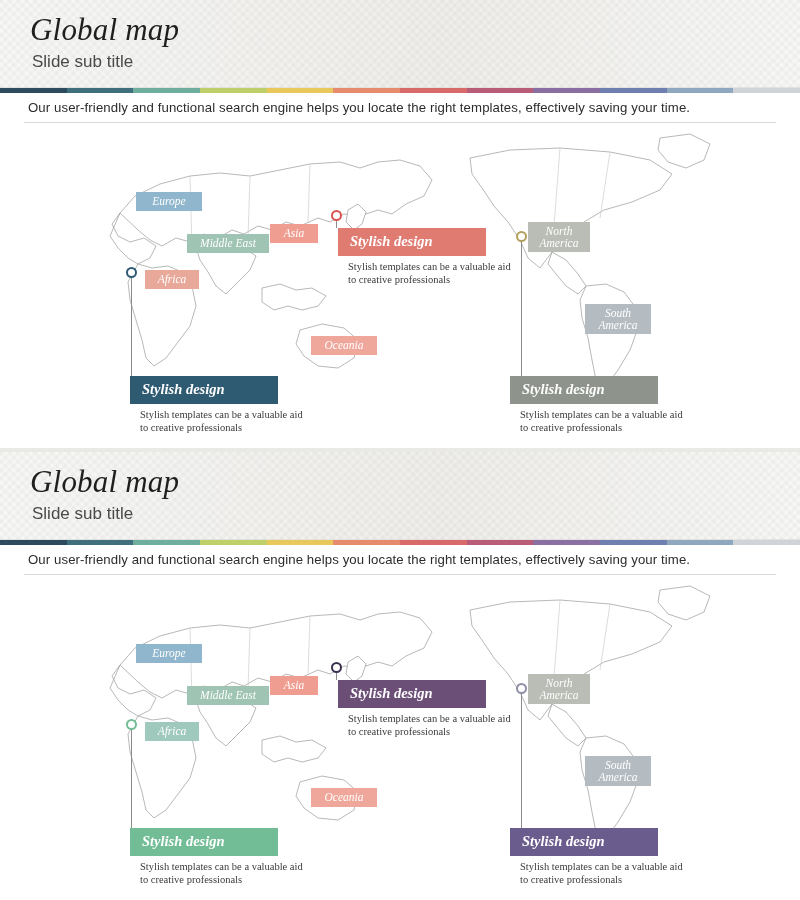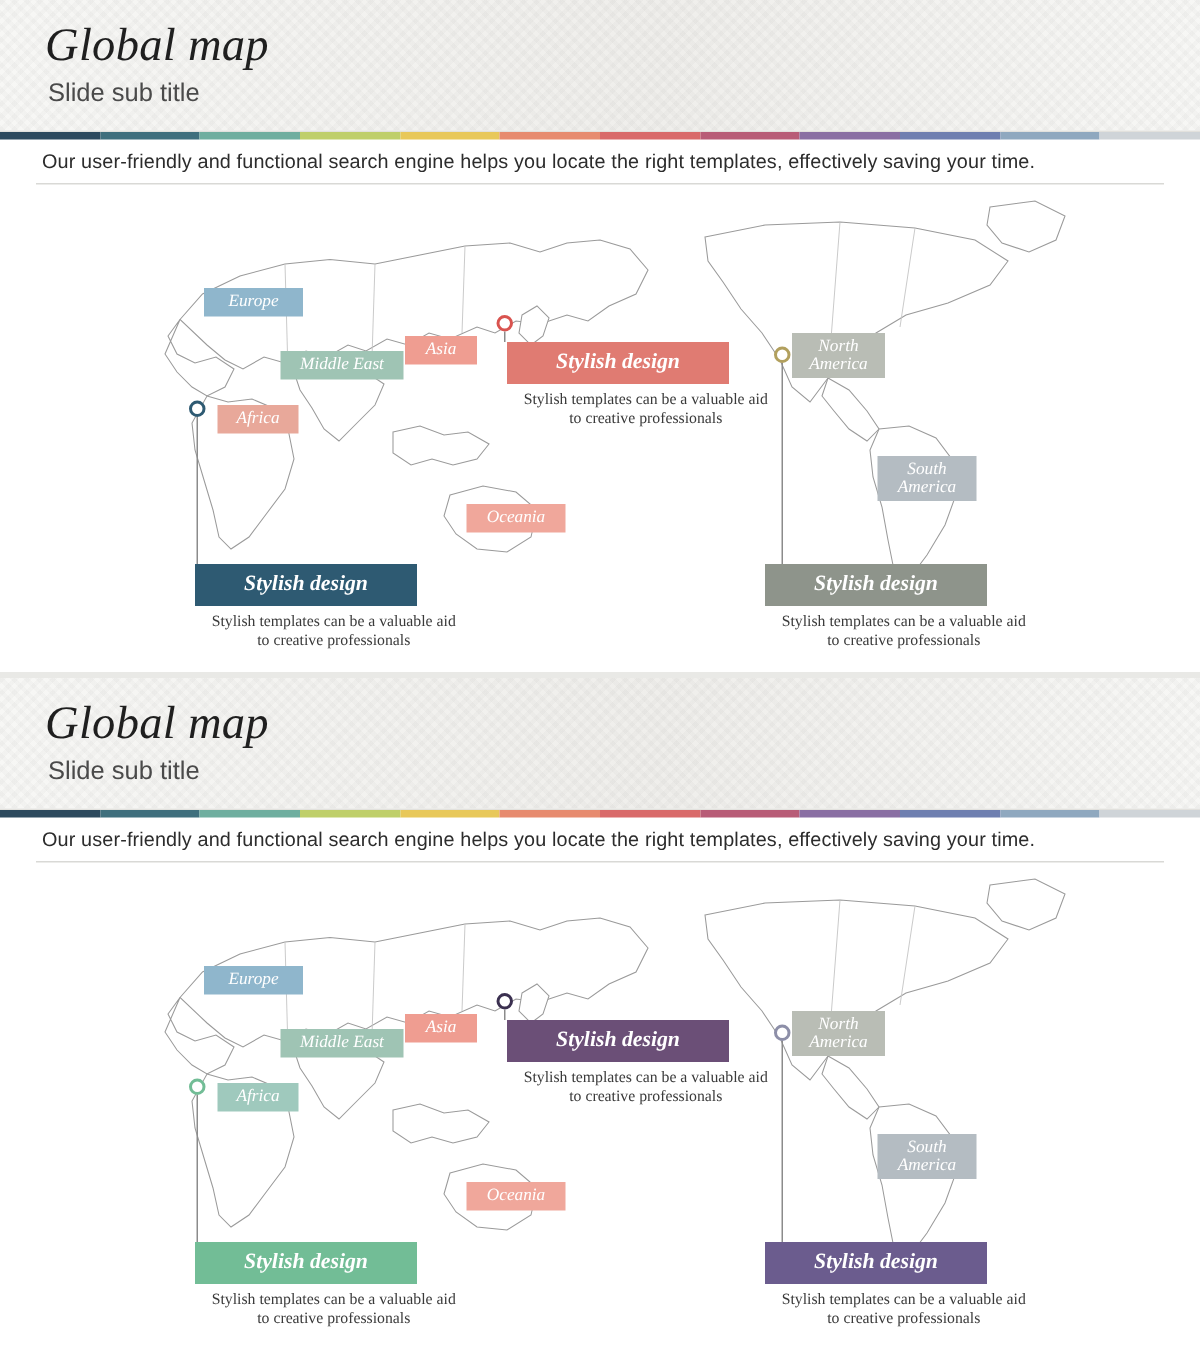--- a/index.html
+++ b/index.html
@@ -101,21 +101,21 @@
     font-size: 11.5px;
     color: #ffffff;
     padding: 3px 10px 3px 10px;
     line-height: 13px;
     white-space: nowrap;
     text-align: center;
   }
   .pill.two { line-height: 12px; padding: 2px 10px; }
 
   
-  .callout { position: absolute; text-align: center; }
+  .callout { position: absolute; }
   .callout .bar {
     font-family: "Liberation Serif", serif;
     font-style: italic;
     font-weight: bold;
     font-size: 14.5px;
     color: #ffffff;
     padding: 5px 12px 6px 12px;
     width: 148px;
   }
   .callout .body {

